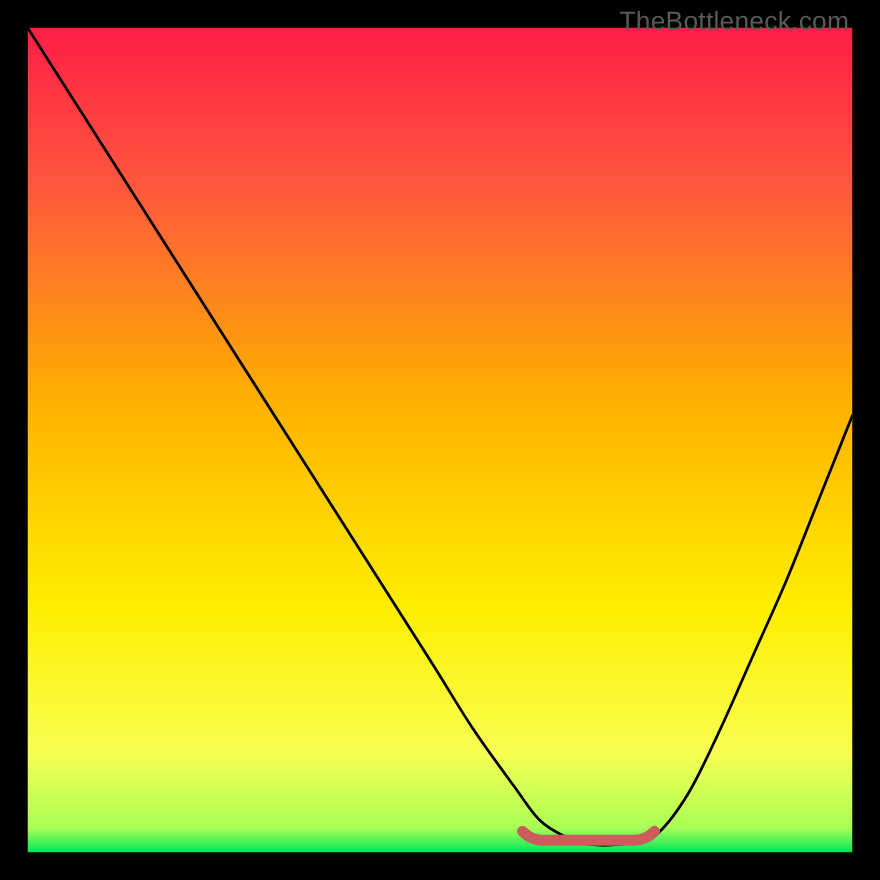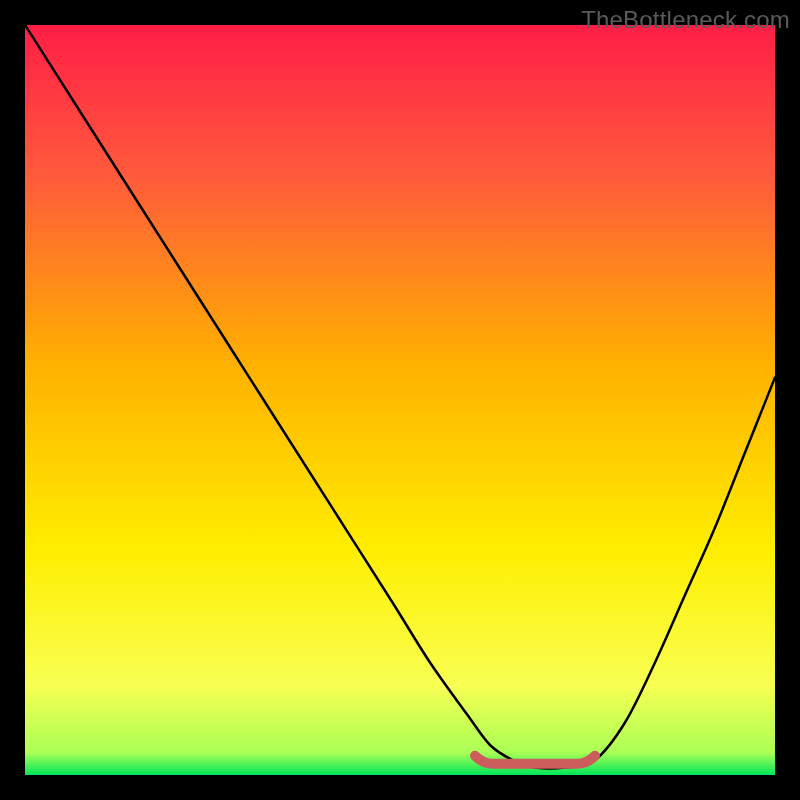--- a/index.html
+++ b/index.html
@@ -13,21 +13,21 @@
   }
   .outer {
     position: relative;
     width: 800px;
     height: 800px;
     background: #000;
   }
   .watermark {
     position: absolute;
     top: 6px;
-    right: 10px;
+    right: 28px;
     color: #5a5a5a;
     font-size: 24px;
     font-weight: 500;
     letter-spacing: 0.2px;
     z-index: 50;
   }
   .plot-wrap {
     position: absolute;
     left: 25px;
     top: 25px;

